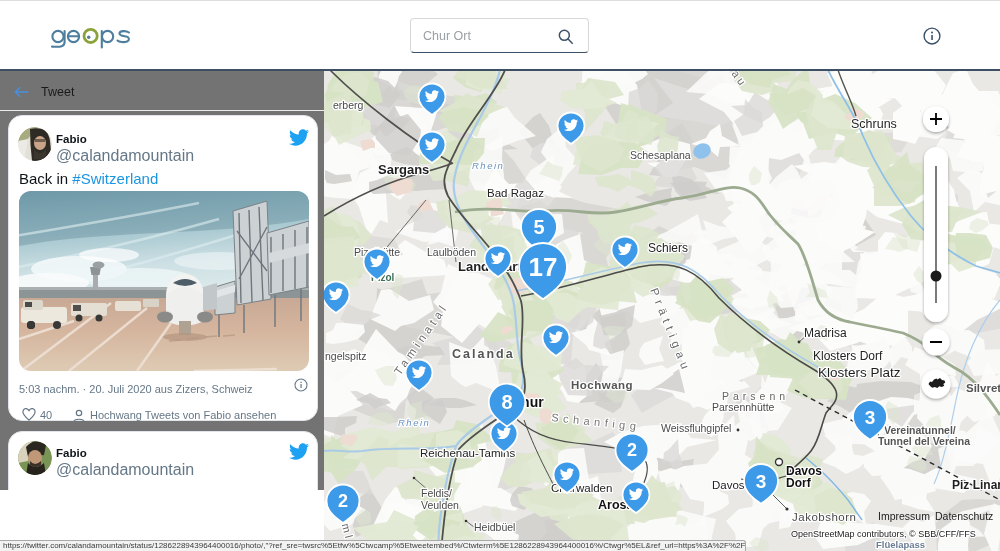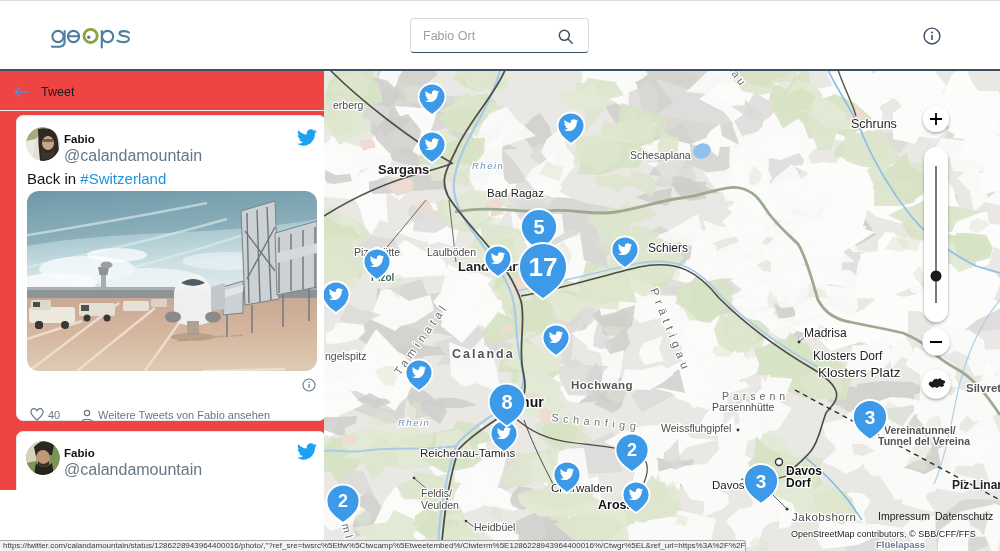--- a/index.html
+++ b/index.html
@@ -1,16 +1,16 @@
 <!DOCTYPE html>
 <html><head><meta charset="utf-8">
 <style>
 *{margin:0;padding:0;box-sizing:border-box}
 body{width:1000px;height:551px;overflow:hidden;font-family:"Liberation Sans",sans-serif;background:#fff;position:relative}
-.card{position:absolute;left:16px;width:310px;background:#fff;border:1px solid #e1e4e8;border-radius:7px}
+.card{position:absolute;left:8px;width:310px;background:#fff;border:1px solid #e1e4e8;border-radius:14px}
 .nm{font-size:11.5px;font-weight:700;color:#0f1419}
 .hd{font-size:16px;color:#657786}
 .txt{font-size:15px;color:#0f1419}
 .gray{font-size:11px;color:#657786}
 </style></head>
 <body>
 <div style="position:absolute;left:0;top:0;width:1000px;height:71px;background:#fff;border-top:1px solid #ddd;border-bottom:2px solid #3c4f63">
 <svg width="84" height="24" viewBox="48 24 84 24" style="position:absolute;left:48px;top:24px">
 <g fill="none" stroke="#4d7e9d" stroke-width="2.1" stroke-linecap="round">
 <circle cx="58" cy="35.5" r="5.6"></circle>
@@ -18,34 +18,34 @@
 <circle cx="73.5" cy="35.5" r="5.6"></circle>
 <path d="M68,35.3 L79,35.3"></path>
 <circle cx="90.6" cy="34.9" r="6.6" stroke="#8ba33b" stroke-width="2.8"></circle>
 <path d="M101.8,30 L101.8,46.5"></path>
 <circle cx="107.6" cy="35.5" r="5.6"></circle>
 <path d="M129,31.5 C126,29.5 119.5,29.6 119.5,32.5 C119.5,35 124,35 126.5,35.6 C129.5,36.3 129.8,39.3 127,40.5 C124,41.8 119,41 117.5,39.5"></path>
 </g>
 <circle cx="88.7" cy="36.3" r="1.7" fill="#4d7e9d"></circle>
 </svg>
 <div style="position:absolute;left:410px;top:17px;width:179px;height:35px;border:1px solid #d8d8d8;border-bottom:1.5px solid #3c5166;border-radius:4px;background:#fff">
-<span style="position:absolute;left:12px;top:10px;font-size:12.5px;color:#9aa0a6">Fabio Ort</span>
+<span style="position:absolute;left:12px;top:10px;font-size:12.5px;color:#9aa0a6">Chur Ort</span>
 <svg width="20" height="20" viewBox="0 0 24 24" style="position:absolute;right:12px;top:8px">
         <circle cx="10" cy="10" r="6" fill="none" stroke="#3c5166" stroke-width="1.8"></circle>
         <line x1="14.5" y1="14.5" x2="20" y2="20" stroke="#3c5166" stroke-width="1.8"></line>
       </svg>
 </div>
 <svg width="20" height="20" viewBox="0 0 24 24" style="position:absolute;left:922px;top:25px">
       <circle cx="12" cy="12" r="9.5" fill="none" stroke="#3c5166" stroke-width="1.7"></circle>
       <rect x="11.1" y="10.8" width="1.9" height="6" fill="#3c5166"></rect>
       <circle cx="12" cy="7.8" r="1.2" fill="#3c5166"></circle>
     </svg>
 </div>
 
-<div style="position:absolute;left:0;top:71px;width:324px;height:419px;background:#ef4444;overflow:hidden">
+<div style="position:absolute;left:0;top:71px;width:324px;height:419px;background:#737373;overflow:hidden">
 <svg width="15" height="12" viewBox="0 0 24 18" style="position:absolute;left:14px;top:15px">
       <path d="M10,1.5 L2,9 L10,16.5 M2.5,9 L23,9" fill="none" stroke="#4a90e2" stroke-width="2.2"></path>
     </svg>
 <span style="position:absolute;left:41px;top:14px;font-size:12.5px;color:#1a1a1a">Tweet</span>
 <div style="position:absolute;left:0;top:39px;width:324px;height:1px;background:#ececec"></div>
 
 <div class="card" style="top:44px;height:306px">
   <div style="position:absolute;left:9px;top:11px;width:34px;height:34px;border-radius:50%;overflow:hidden"><svg width="34" height="34" viewBox="0 0 34 34">
           <defs>
             <clipPath id="av1">
@@ -147,34 +147,35 @@
 <path d="M220,22 L222,112 M230,19 L233,111 M240,16 L244,109"></path>
 <path d="M218,40 L248,80 M248,36 L220,88"></path>
 <path d="M252,46 L252,102 M264,43 L264,100 M276,39 L276,98 M288,36 L288,96"></path>
 <path d="M200,124 L200,146 M225,114 L225,142 M256,104 L256,136 M282,98 L282,130"></path>
 </g>
 <polygon points="196,100 216,94 216,101 196,107" fill="#e2e5e7"></polygon>
 <polygon points="250,62 290,52 290,62 250,72" fill="#d6dadc"></polygon>
 <polygon points="184,96 198,92 198,118 184,120" fill="#c2c7c9"></polygon>
 </g>
 </svg></div>
+  <div style="position:absolute;left:10px;top:267px" class="gray">5:03 nachm. · 20. Juli 2020 aus Zizers, Schweiz</div>
   <div style="position:absolute;right:8px;top:261px"><svg width="16" height="16" viewBox="0 0 24 24">
           <circle cx="12" cy="12" r="9" fill="none" stroke="#657786" stroke-width="1.6"></circle>
           <rect x="11.2" y="10.5" width="1.8" height="6" fill="#657786"></rect>
           <rect x="11.2" y="7" width="1.8" height="2" fill="#657786"></rect>
         </svg></div>
   <div style="position:absolute;left:12px;top:291px"><svg width="16" height="15" viewBox="0 0 24 22">
           <path d="M12 19.5 C6 14 3 10.5 3 7.5 A4.4 4.4 0 0 1 12 6 A4.4 4.4 0 0 1 21 7.5 C21 10.5 18 14 12 19.5 Z" fill="none" stroke="#657786" stroke-width="1.8"></path>
         </svg></div>
   <div style="position:absolute;left:31px;top:293px" class="gray">40</div>
   <div style="position:absolute;left:62px;top:292px"><svg width="16" height="16" viewBox="0 0 24 24">
           <circle cx="12" cy="7.5" r="4" fill="none" stroke="#657786" stroke-width="1.8"></circle>
           <path d="M4.5,21 C4.5,15.5 19.5,15.5 19.5,21" fill="none" stroke="#657786" stroke-width="1.8"></path>
         </svg></div>
-  <div style="position:absolute;left:81px;top:293px" class="gray">Weitere Tweets von Fabio ansehen</div>
+  <div style="position:absolute;left:81px;top:293px" class="gray">Hochwang Tweets von Fabio ansehen</div>
 </div>
 
 <div class="card" style="top:360px;height:200px">
   <div style="position:absolute;left:9px;top:9px;width:34px;height:34px;border-radius:50%;overflow:hidden"><svg width="34" height="34" viewBox="0 0 34 34">
           <defs>
             <clipPath id="av2">
               <circle cx="17" cy="17" r="17"></circle>
             </clipPath>
           </defs>
 <g clip-path="url(#av2)">

